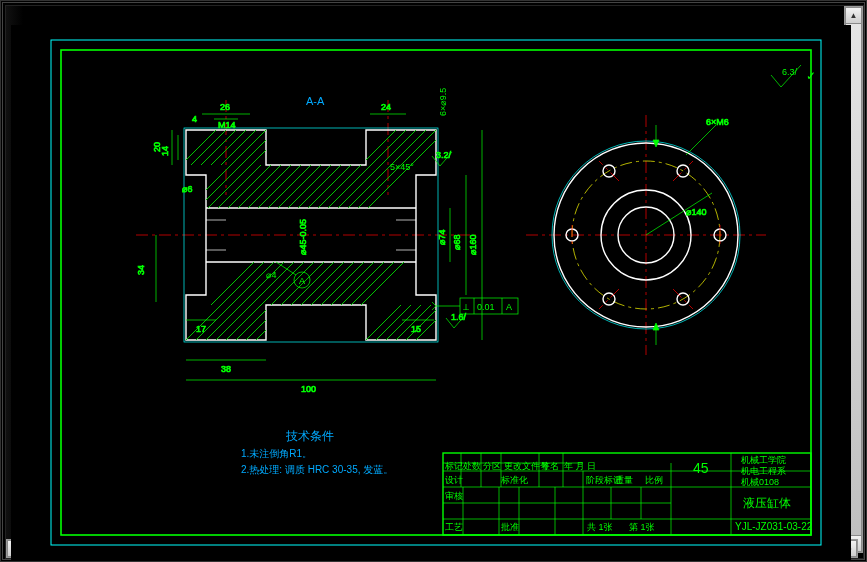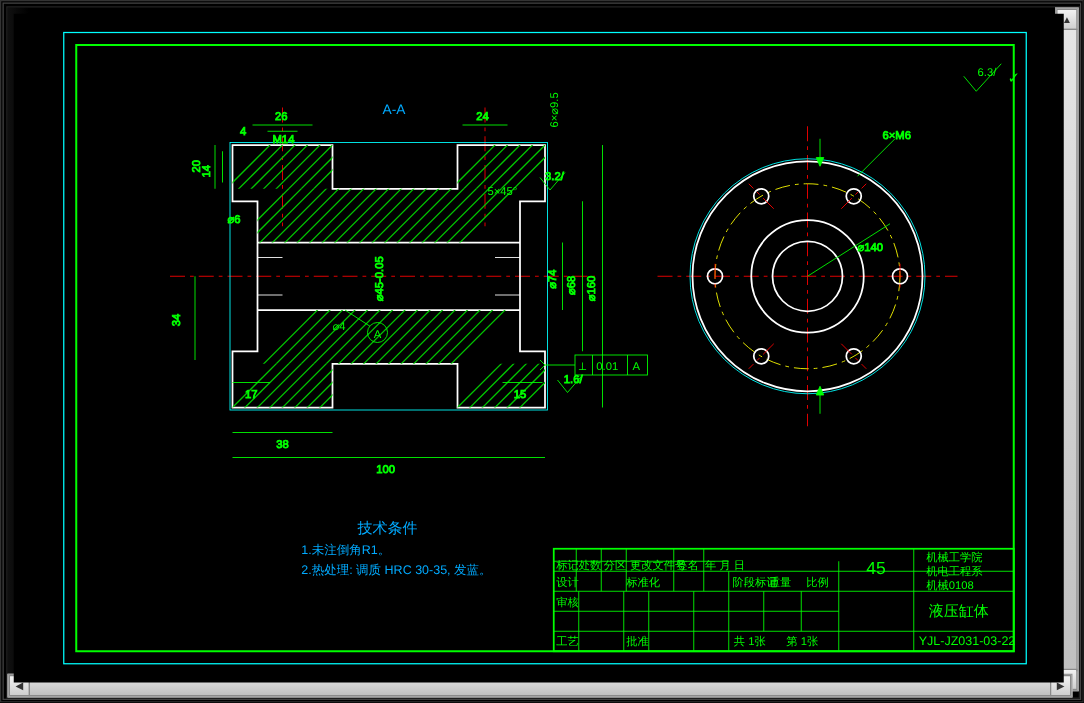--- a/index.html
+++ b/index.html
@@ -62,21 +62,21 @@
     border:1px solid #8a8a8a;
   }
   .hscroll .thumb {
     position:absolute; top:0; left:16px;
     width: 816px; height:15px;
     background: linear-gradient(#e5e5e5,#c0c0c0);
     border:1px solid #8a8a8a;
   }
   
   .drawing-bg {
-    position:absolute; left: 5px; top: 5px;
+    position:absolute; left: 5px; top: 19px;
     width: 840px; height: 535px;
     background:#000;
     text-align:center;
   }
   svg text { font-family: "SimSun", sans-serif; }
   .dim { fill:#00FF00; font-size: 9px; }
   .tblhdr { fill:#00FF00; font-size: 9px; }
   .cyan { stroke:#00FFFF; }
   .green { stroke:#00FF00; }
   .red { stroke:#ff0000; }

